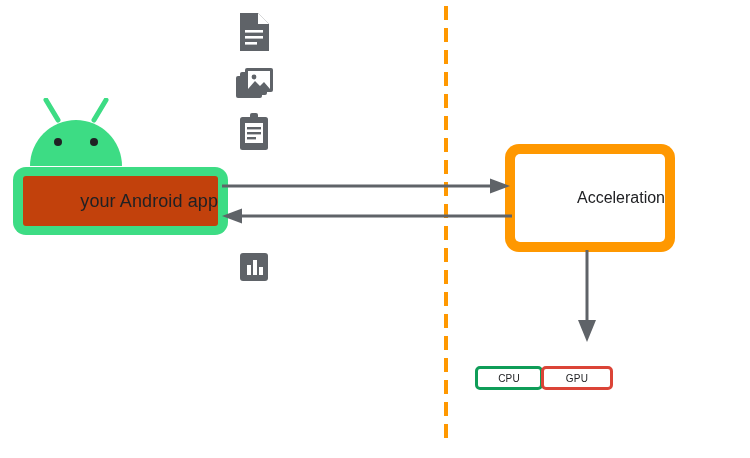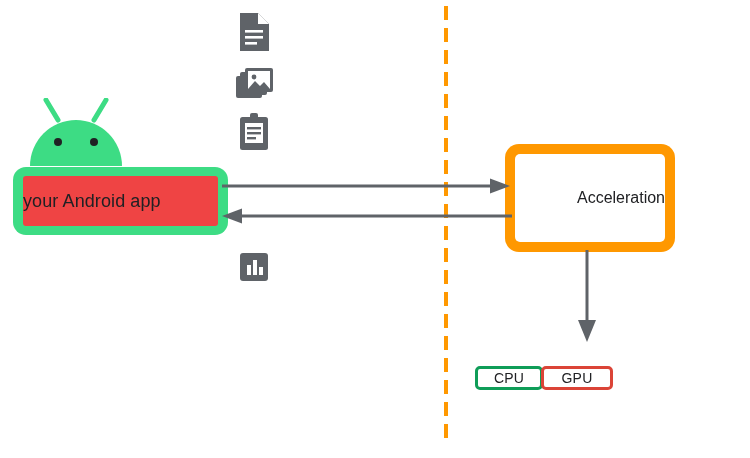--- a/index.html
+++ b/index.html
@@ -35,25 +35,25 @@
     width: 215px;
     height: 68px;
     background: #3DDC84;
     border-radius: 13px;
     box-sizing: border-box;
     padding: 9px 10px;
   }
   #app-box-inner {
     width: 100%;
     height: 100%;
-    background: #ef4444;
+    background: #c2410c;
     border-radius: 3px;
     display: flex;
     align-items: center;
-    justify-content: flex-start;
+    justify-content: flex-end;
   }
   #app-box-label {
     font-size: 18px;
     color: #202124;
     letter-spacing: 0.1px;
     white-space: nowrap;
   }
 
   
   .doc-icon {
@@ -135,21 +135,21 @@
     width: 68px;
     border: 3px solid #0F9D58;
   }
   #chip-gpu {
     left: 541px;
     top: 366px;
     width: 72px;
     border: 3px solid #DB4437;
   }
   .chip-label {
-    font-size: 14px;
+    font-size: 10px;
     color: #202124;
     letter-spacing: 0.2px;
   }
 </style>
 </head>
 <body>
 
 <div id="canvas">
 
   <div id="android-logo">

